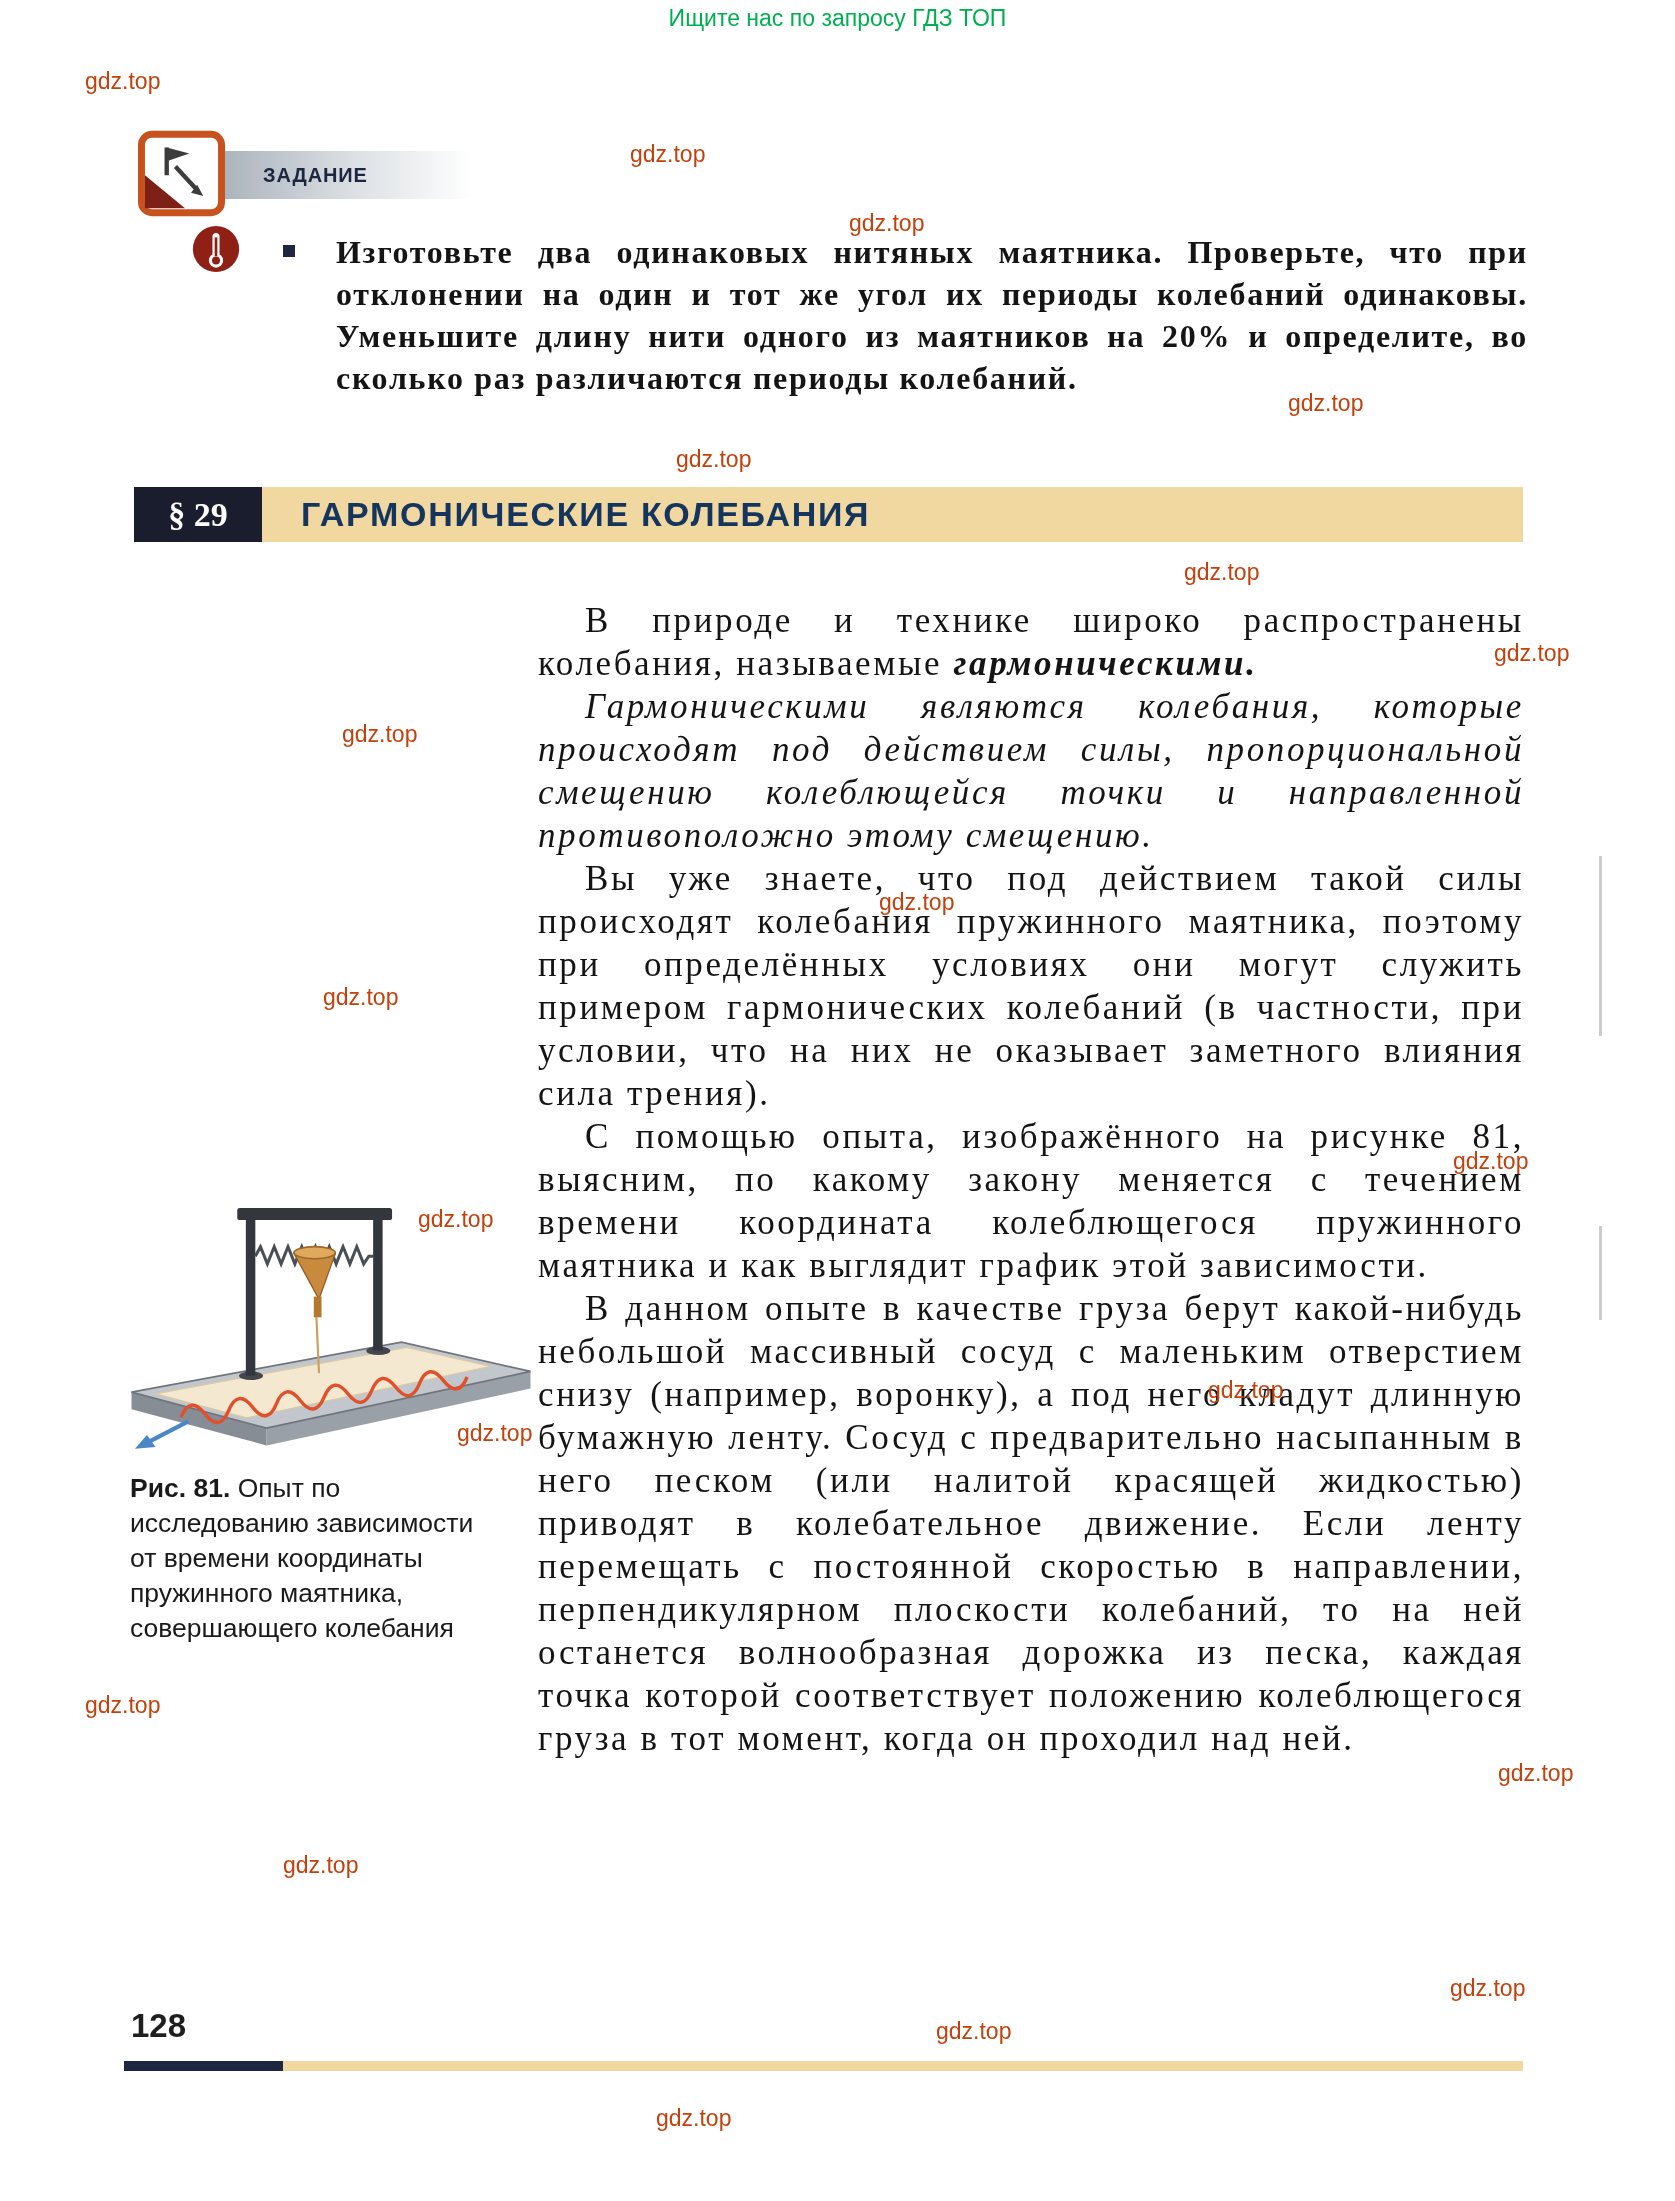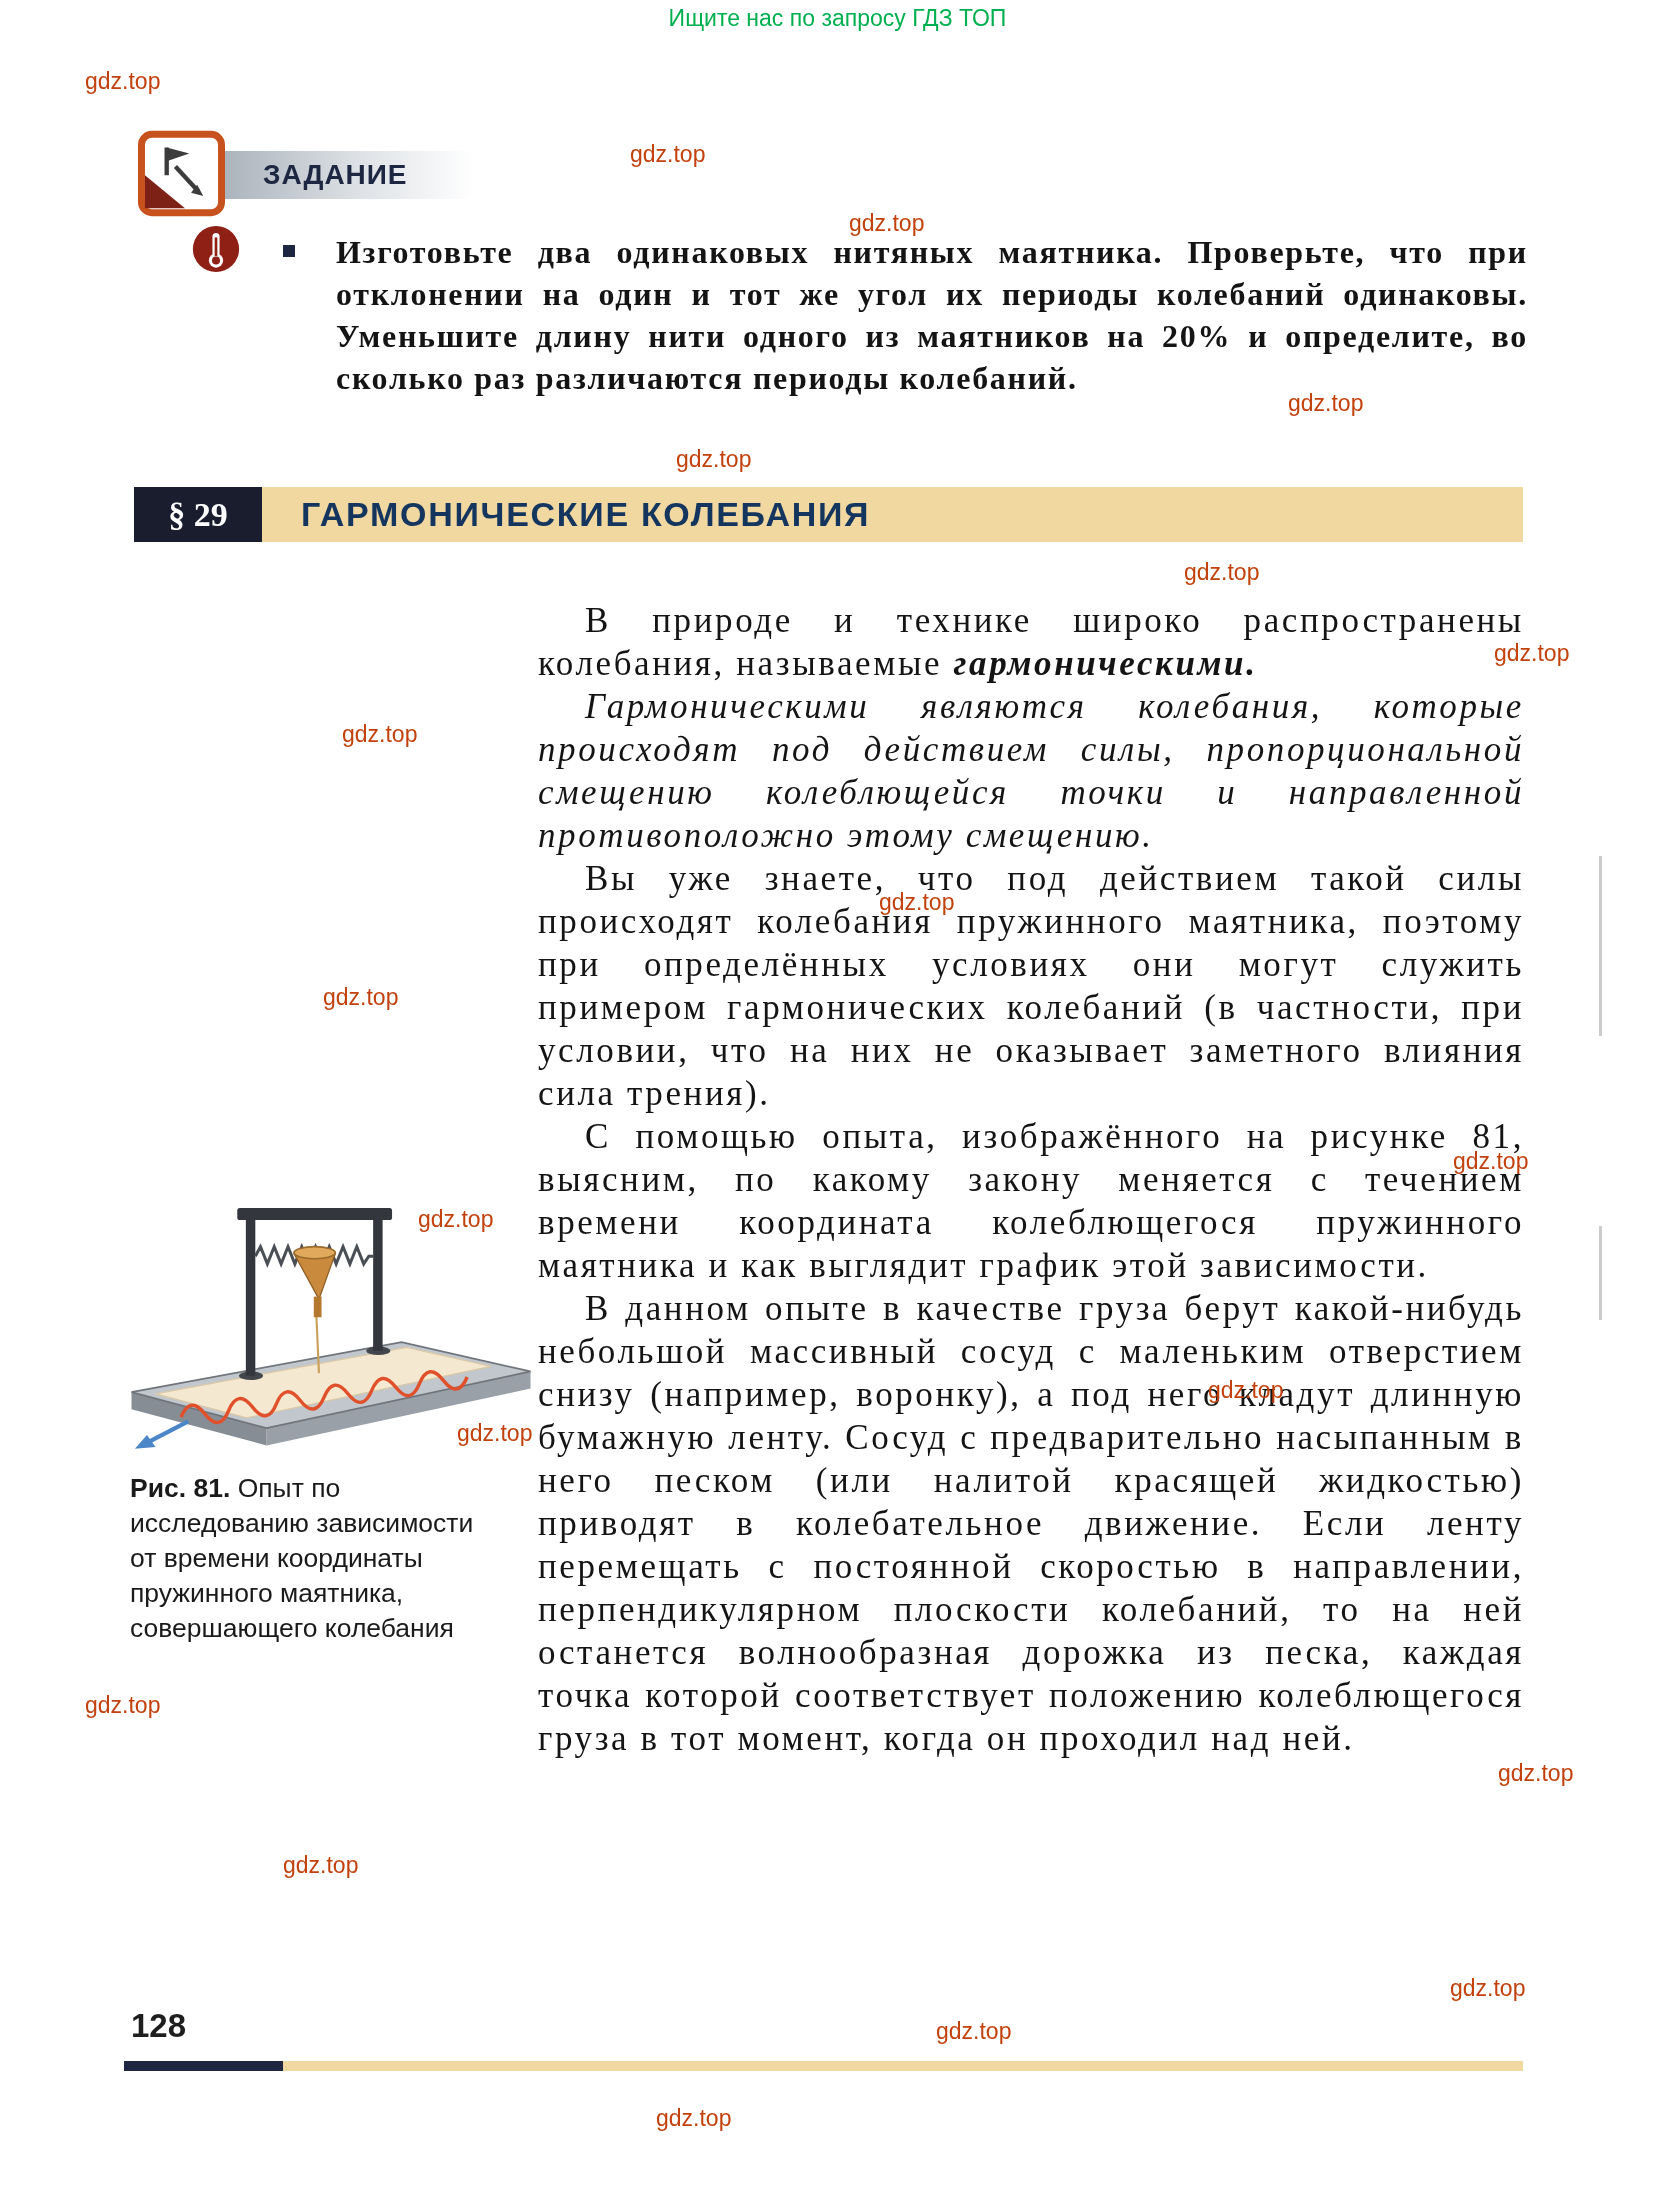--- a/index.html
+++ b/index.html
@@ -10,21 +10,21 @@
 
   .top-link { position:absolute; top:5.1px; left:33px; width:1609px; text-align:center;
               font-size:23px; color:#00b050; z-index:7; }
 
   .watermark { position:absolute; font-size:23px; color:#c2410c; z-index:6; white-space:nowrap; }
 
   .task-strip { position:absolute; left:201px; top:151px; width:284px; height:48px;
                 background:linear-gradient(to right,#a2abb5,#dde1e5 55%,#ffffff 96%);
                 border-radius:0 24px 24px 0; z-index:2; display:flex; align-items:center;
                 padding-left:62px; }
-  .task-strip span { font-weight:bold; font-size:28px; letter-spacing:0.9px; color:#1d2742; }
+  .task-strip span { font-weight:bold; font-size:20px; letter-spacing:0.9px; color:#1d2742; }
 
   .task-icon { position:absolute; left:137px; top:130px; width:89px; height:87px; z-index:3; }
   .thermo-icon { position:absolute; left:192px; top:225px; width:48px; height:48px; z-index:3; }
 
   .task-bullet { position:absolute; left:283px; top:245px; width:12px; height:12px; background:#1d2742; }
 
   .task-text { position:absolute; left:336px; top:231px; width:1192px;
                font-family:"Liberation Serif", serif; font-weight:bold; font-size:32px;
                line-height:42px; letter-spacing:1.7px; text-align:justify; color:#141414; }
 

